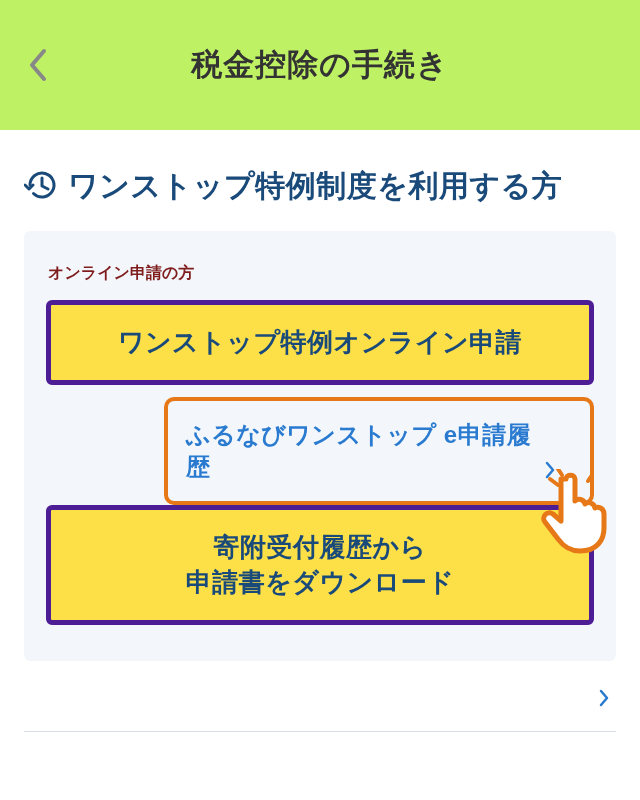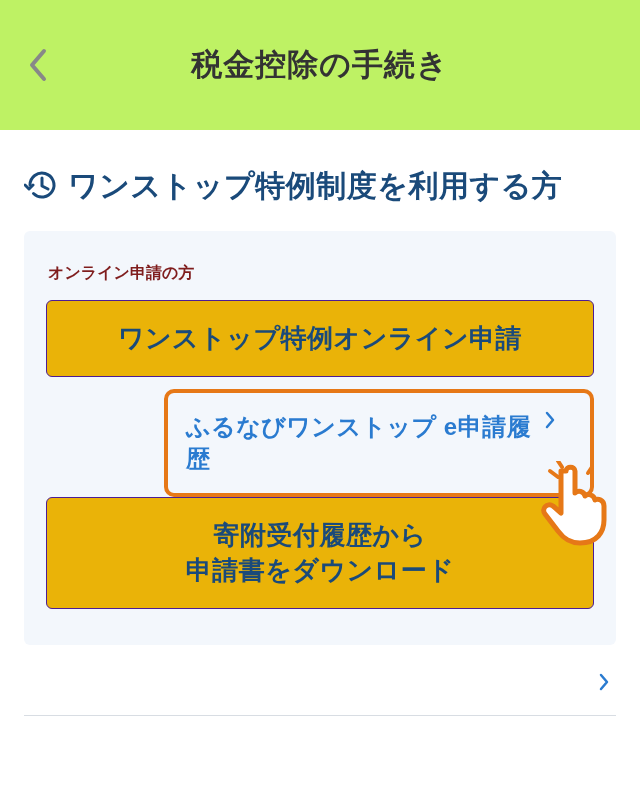--- a/index.html
+++ b/index.html
@@ -57,22 +57,22 @@
       margin-bottom: 24px;
     }
     .sub-label {
       font-size: 16px;
       font-weight: 700;
       color: #7f1d1d;
       margin: 6px 0 16px 2px;
     }
     .sub-label.mt { margin-top: 44px; }
     .action-button {
-      background: #eab308;
-      border: 1px solid #4c1d95;
+      background: #fde047;
+      border: 5px solid #4c1d95;
       border-radius: 6px;
       width: 100%;
       padding: 20px 20px;
       text-align: center;
       font-size: 26px;
       font-weight: 700;
       color: #1a4a7a;
       line-height: 1.35;
       cursor: pointer;
       letter-spacing: 0.5px;
@@ -80,21 +80,21 @@
     .hlwrap {
       position: relative;
       margin-top: 12px;
       margin-left: 118px;
     }
     .highlight-box {
       border: 4px solid #e67817;
       border-radius: 10px;
       padding: 18px 34px 18px 18px;
       display: inline-flex;
-      align-items: flex-start;
+      align-items: flex-end;
       gap: 4px;
       cursor: pointer;
     }
     .highlight-text {
       color: #2a7bd0;
       font-size: 24px;
       font-weight: 600;
       letter-spacing: 0.5px;
     }
     .chev-sm {

